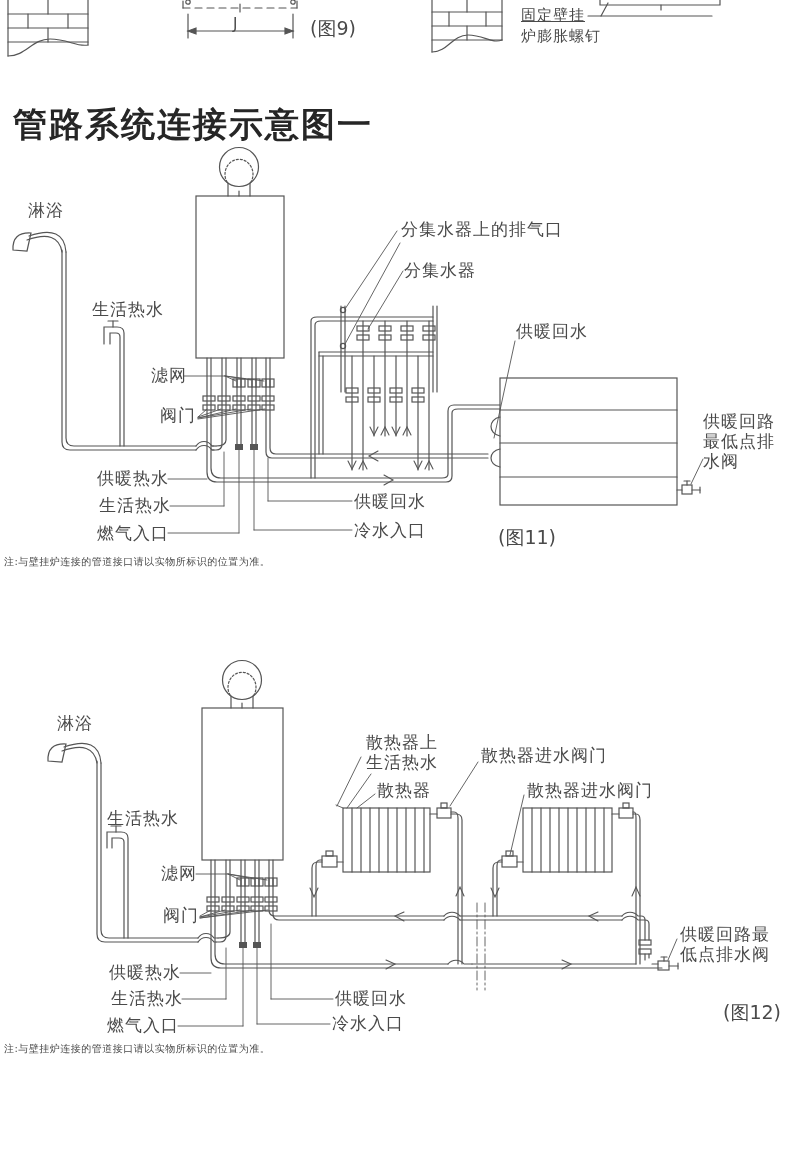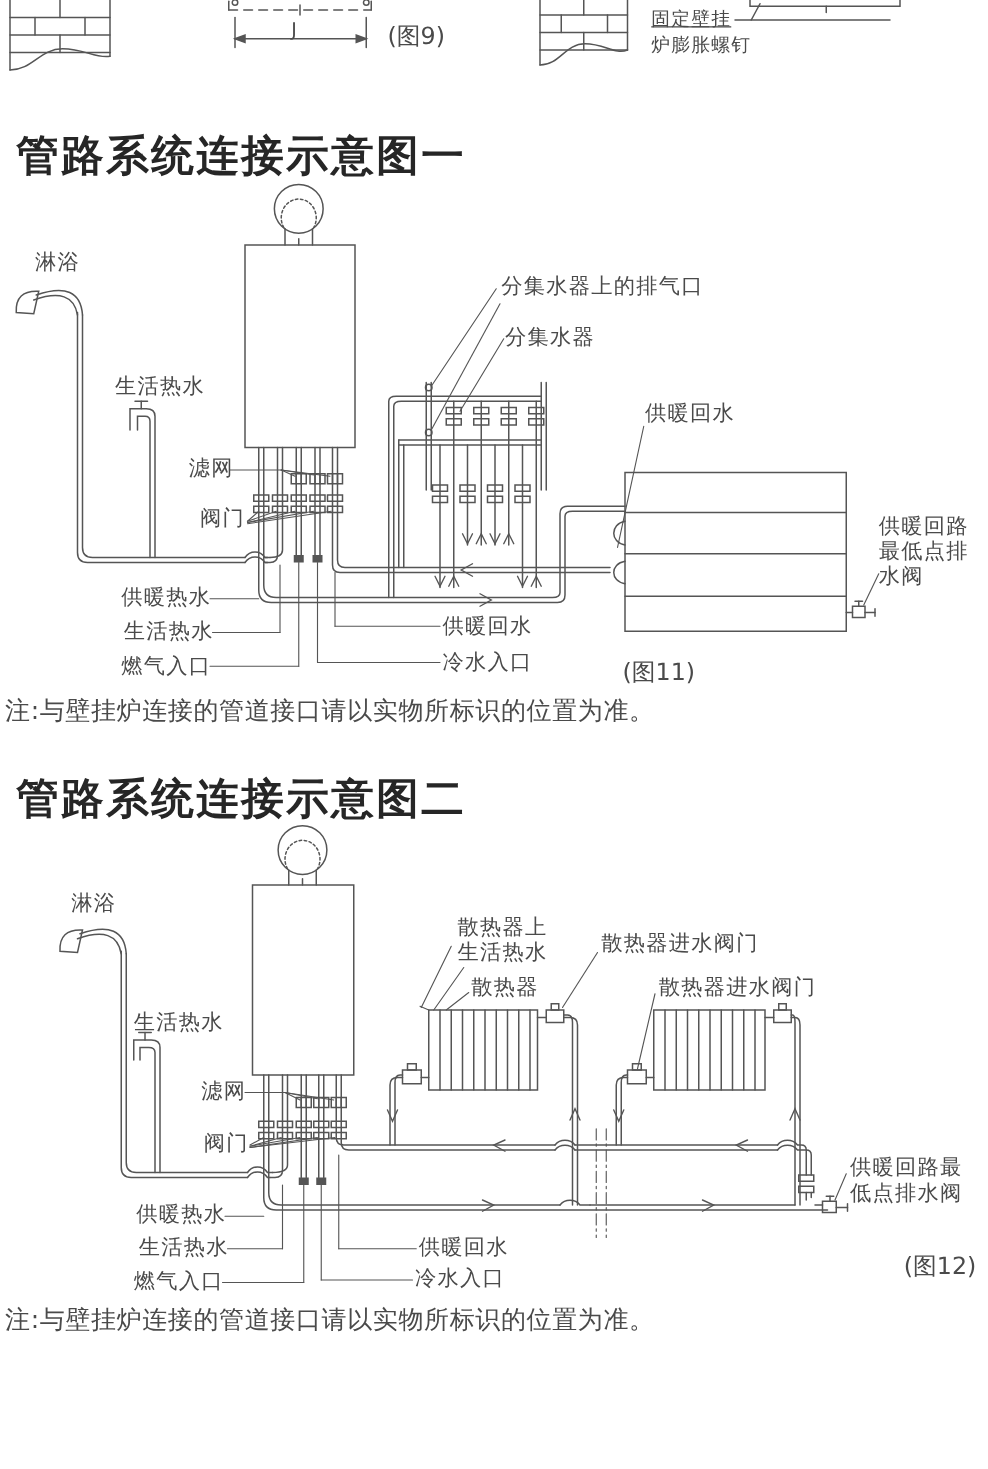--- a/index.html
+++ b/index.html
@@ -3,21 +3,21 @@
 <meta charset="utf-8">
 <style>
   html,body{margin:0;padding:0;background:#ffffff;}
   #stage{
     position:relative;width:790px;height:1175px;background:#ffffff;overflow:hidden;
     font-family:"DejaVu Sans","Liberation Sans",sans-serif;color:#3a3a3a;
   }
   #lineart{position:absolute;left:0;top:0;z-index:0;}
   .lbl{position:absolute;z-index:2;font-size:17px;line-height:19px;letter-spacing:1px;color:#4a4a4a;white-space:nowrap;}
   .heading{position:absolute;z-index:2;font-size:34px;font-weight:bold;letter-spacing:2px;color:#262626;white-space:nowrap;}
-  .note{position:absolute;z-index:2;font-size:20px;letter-spacing:0.5px;color:#4a4a4a;white-space:nowrap;}
+  .note{position:absolute;z-index:2;font-size:10px;letter-spacing:0.5px;color:#4a4a4a;white-space:nowrap;}
   .figcap{position:absolute;z-index:2;font-size:19px;color:#4a4a4a;white-space:nowrap;}
   .small{font-size:15px;line-height:18px;}
 </style>
 </head>
 <body>
 
 <div id="stage">
 
   <svg id="lineart" width="790" height="1175" viewBox="0 0 790 1175" fill="none" stroke="#555555" stroke-width="1.2" stroke-linecap="round">
 
@@ -454,21 +454,20 @@
   <div class="lbl" style="left:354px;top:521px;">冷水入口</div>
   <div class="lbl" style="left:401px;top:220px;">分集水器上的排气口</div>
   <div class="lbl" style="left:404px;top:261px;">分集水器</div>
   <div class="lbl" style="left:516px;top:322px;">供暖回水</div>
   <div class="lbl" style="left:703px;top:412px;">供暖回路</div>
   <div class="lbl" style="left:703px;top:432px;">最低点排</div>
   <div class="lbl" style="left:703px;top:452px;">水阀</div>
   <div class="figcap" style="left:498px;top:525px;">(图11)</div>
   <div class="note" style="left:4px;top:555px;">注:与壁挂炉连接的管道接口请以实物所标识的位置为准。</div>
 
-  <div class="heading" style="left:13px;top:616px;">管路系统连接示意图二</div>
 
   <div class="lbl" style="left:57px;top:714px;">淋浴</div>
   <div class="lbl" style="left:107px;top:809px;">生活热水</div>
   <div class="lbl" style="left:161px;top:864px;">滤网</div>
   <div class="lbl" style="left:163px;top:906px;">阀门</div>
   <div class="lbl" style="left:109px;top:963px;">供暖热水</div>
   <div class="lbl" style="left:111px;top:989px;">生活热水</div>
   <div class="lbl" style="left:107px;top:1016px;">燃气入口</div>
   <div class="lbl" style="left:335px;top:989px;">供暖回水</div>
   <div class="lbl" style="left:332px;top:1014px;">冷水入口</div>

